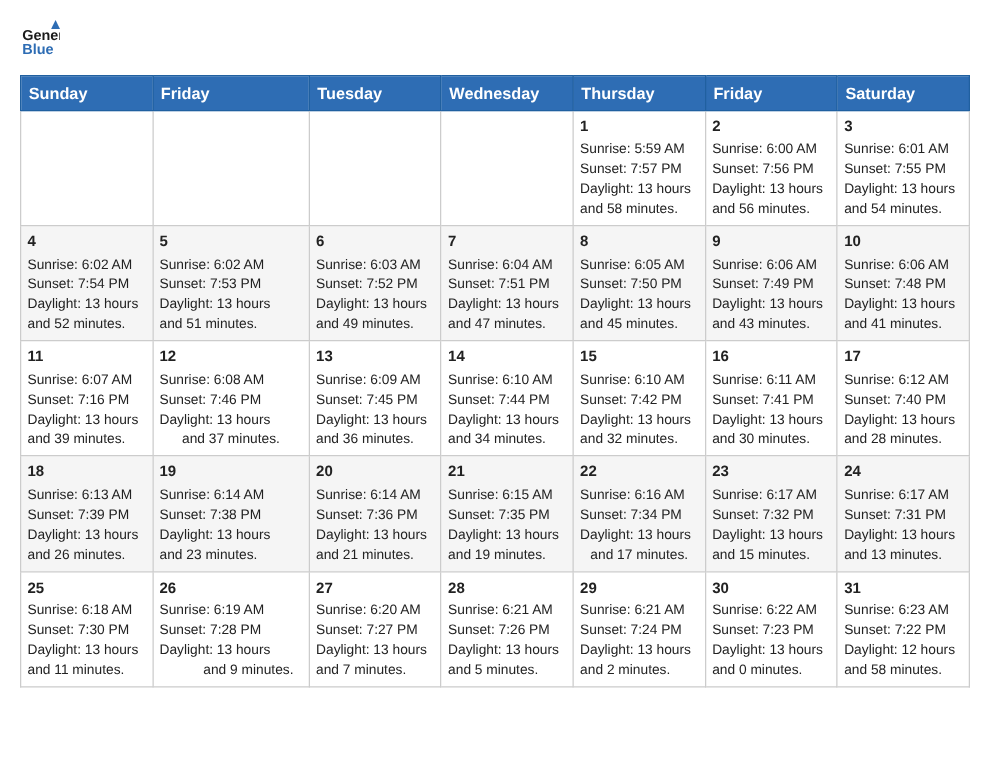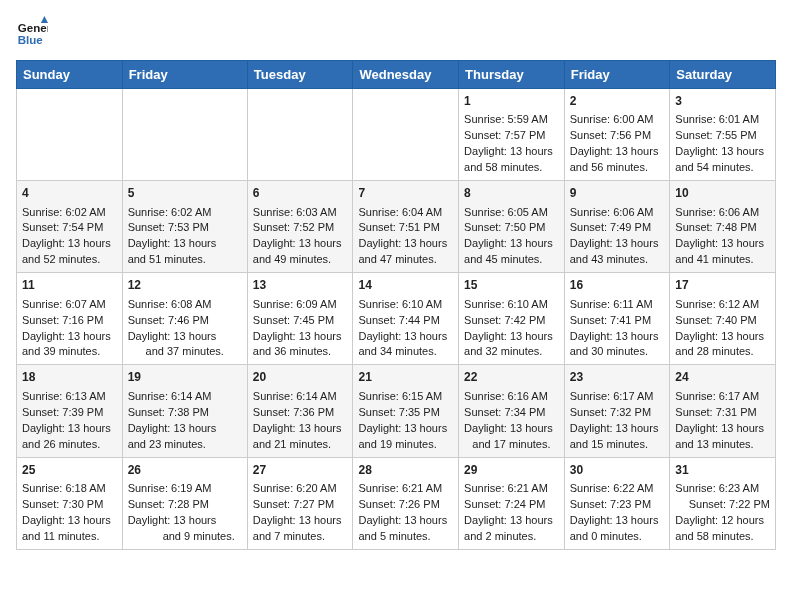--- a/index.html
+++ b/index.html
@@ -323,19 +323,19 @@
         <td>
           <span class="day-num">30</span>
           <span style="display: block;">Sunrise: 6:22 AM</span>
           <span style="display: block;">Sunset: 7:23 PM</span>
           <span style="display: block;">Daylight: 13 hours</span>
           <span style="display: block;">and 0 minutes.</span>
         </td>
         <td>
           <span class="day-num">31</span>
           <span style="display: block;">Sunrise: 6:23 AM</span>
-          <span style="display: block; text-align: right;">Sunset: 7:22 PM</span>
+          <span style="display: block;">Sunset: 7:22 PM</span>
           <span style="display: block;">Daylight: 12 hours</span>
           <span style="display: block;">and 58 minutes.</span>
         </td>
       </tr>
     </tbody>
 </table>
 
 </body></html>

